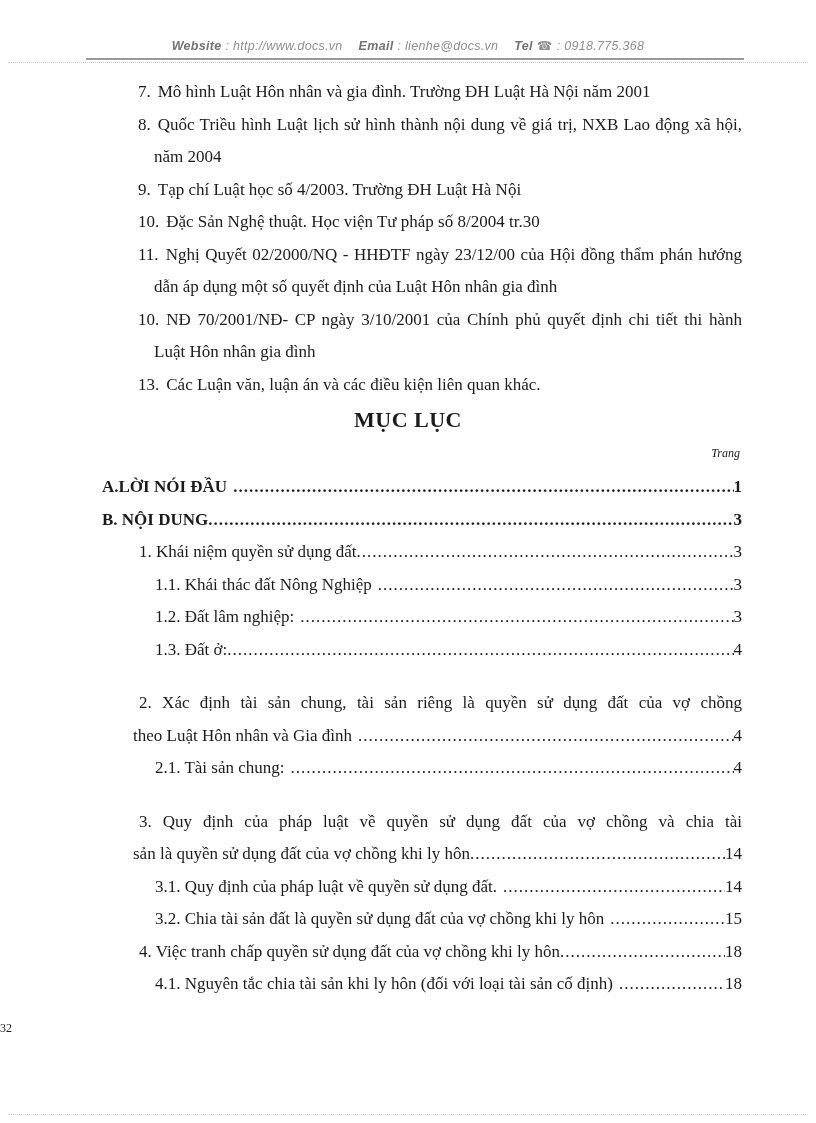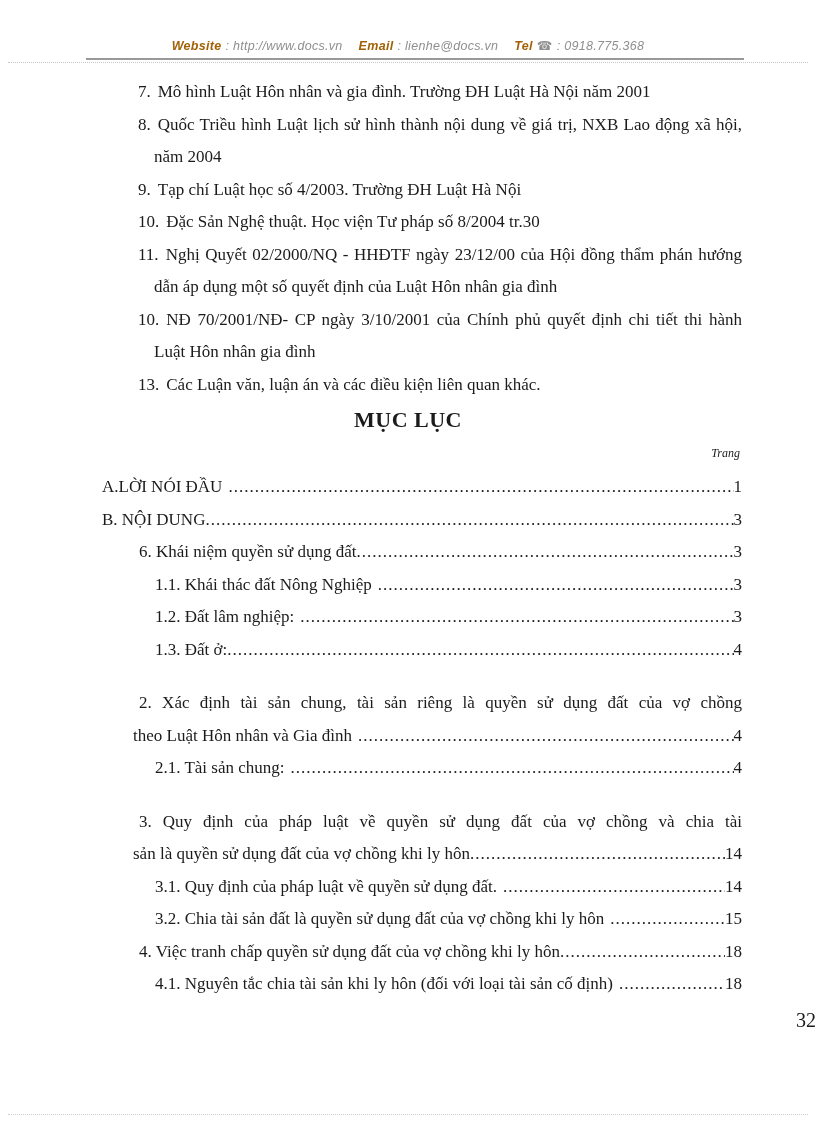--- a/index.html
+++ b/index.html
@@ -17,21 +17,21 @@
   .hdr {
     padding-top: 38px;
     text-align: center;
     font-family: "Liberation Sans", sans-serif;
     font-style: italic;
     font-size: 12.5px;
     color: #8f8f8f;
     letter-spacing: 0.3px;
     white-space: nowrap;
   }
-  .hb { font-weight: bold; color: #a16207; text-align: right; }
+  .hb { font-weight: bold; color: #737373; text-align: right; }
   .hv { margin-left: 4px; }
   .hgap { margin-left: 16px; }
   .hicon { margin-left: 4px; font-style: normal; }
   .rule-solid { margin: 5px 72px 0 86px; border-top: 2px solid #999999; }
   .rule-dotted { margin: 2px 8px 0 8px; border-top: 1px dotted #c9c9c9; }
 
   
   .refs { margin: 13px 74px 0 102px; }
   .ref {
     margin: 0;
@@ -61,34 +61,34 @@
   .toc { margin: 6px 74px 0 102px; font-size: 17px; }
   .toc-row { display: flex; align-items: baseline; line-height: 32.5px; }
   .lbl { white-space: nowrap; }
   .lbl.gap { margin-right: 6px; }
   .dots { flex: 1; min-width: 0; overflow: hidden; white-space: nowrap; }
   .dots::after {
     letter-spacing: 1px;
     content: "......................................................................................................................................................................................................................................";
   }
   .pg { white-space: nowrap; }
-  .lvl0 { font-weight: normal; }
+  .lvl0 { font-weight: bold; }
   .lvl1 { padding-left: 37px; }
   .lvl2 { padding-left: 53px; }
   .cont { padding-left: 31px; }
   .wrapline {
     line-height: 32.5px;
     padding-left: 37px;
     text-align: justify;
     text-align-last: justify;
     margin-top: 21px;
   }
 
   
-  .pgnum { margin-top: 8px; text-align: right; font-size: 20px; }
+  .pgnum { margin-top: 20px; text-align: left; font-size: 12px; }
   .bottom-rule { position: absolute; left: 8px; right: 8px; bottom: 8px; border-top: 1px dotted #cfcfcf; }
 </style>
 </head>
 <body>
 
 <div class="page">
 
   <div class="hdr">
     <span class="hb">Website</span><span class="hv">: http://www.docs.vn</span><span class="hb hgap">Email</span><span class="hv">: lienhe@docs.vn</span><span class="hb hgap">Tel</span><span class="hicon">☎</span><span class="hv">: 0918.775.368</span>
   </div>
@@ -113,21 +113,21 @@
       <span class="lbl gap">A.LỜI NÓI ĐẦU</span>
         <span class="dots"></span>
         <span class="pg">1</span>
     </div>
     <div class="toc-row lvl0">
       <span class="lbl">B. NỘI DUNG</span>
         <span class="dots"></span>
         <span class="pg">3</span>
     </div>
     <div class="toc-row lvl1">
-      <span class="lbl">6. Khái niệm quyền sử dụng đất</span>
+      <span class="lbl">1. Khái niệm quyền sử dụng đất</span>
         <span class="dots"></span>
         <span class="pg">3</span>
     </div>
     <div class="toc-row lvl2">
       <span class="lbl gap">1.1. Khái thác đất Nông Nghiệp</span>
         <span class="dots"></span>
         <span class="pg">3</span>
     </div>
     <div class="toc-row lvl2">
       <span class="lbl gap">1.2. Đất lâm nghiệp:</span>

